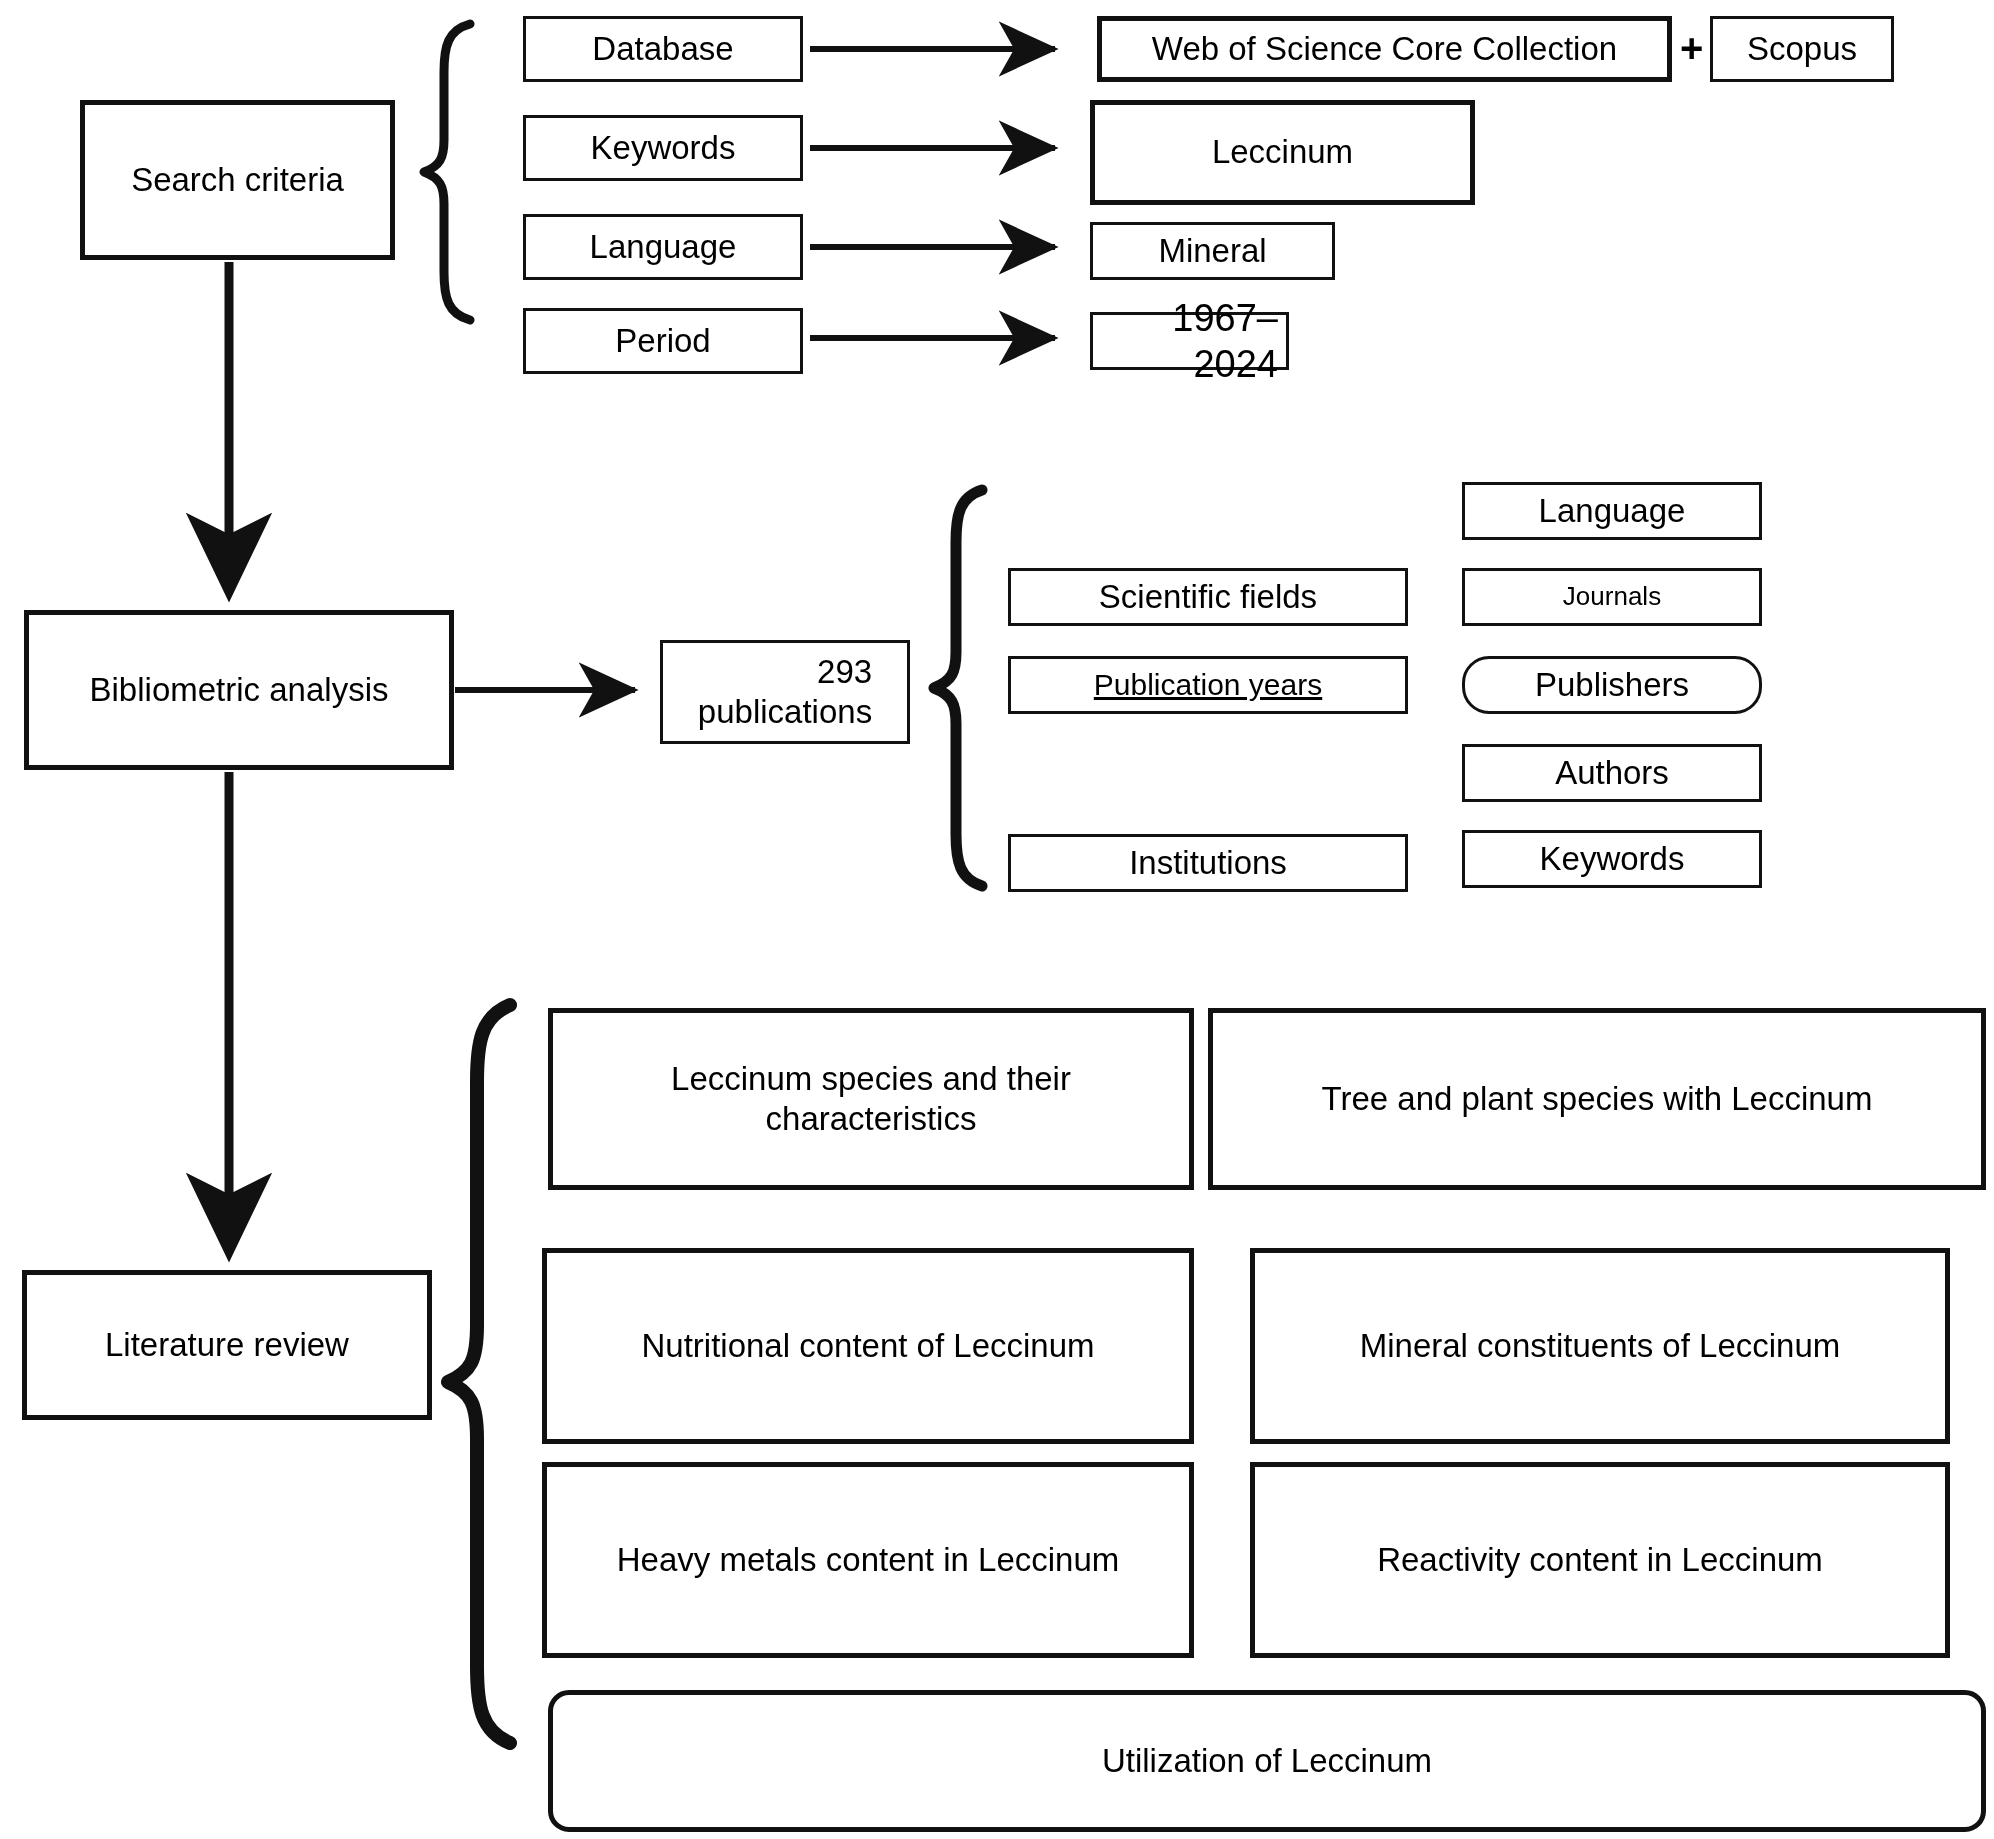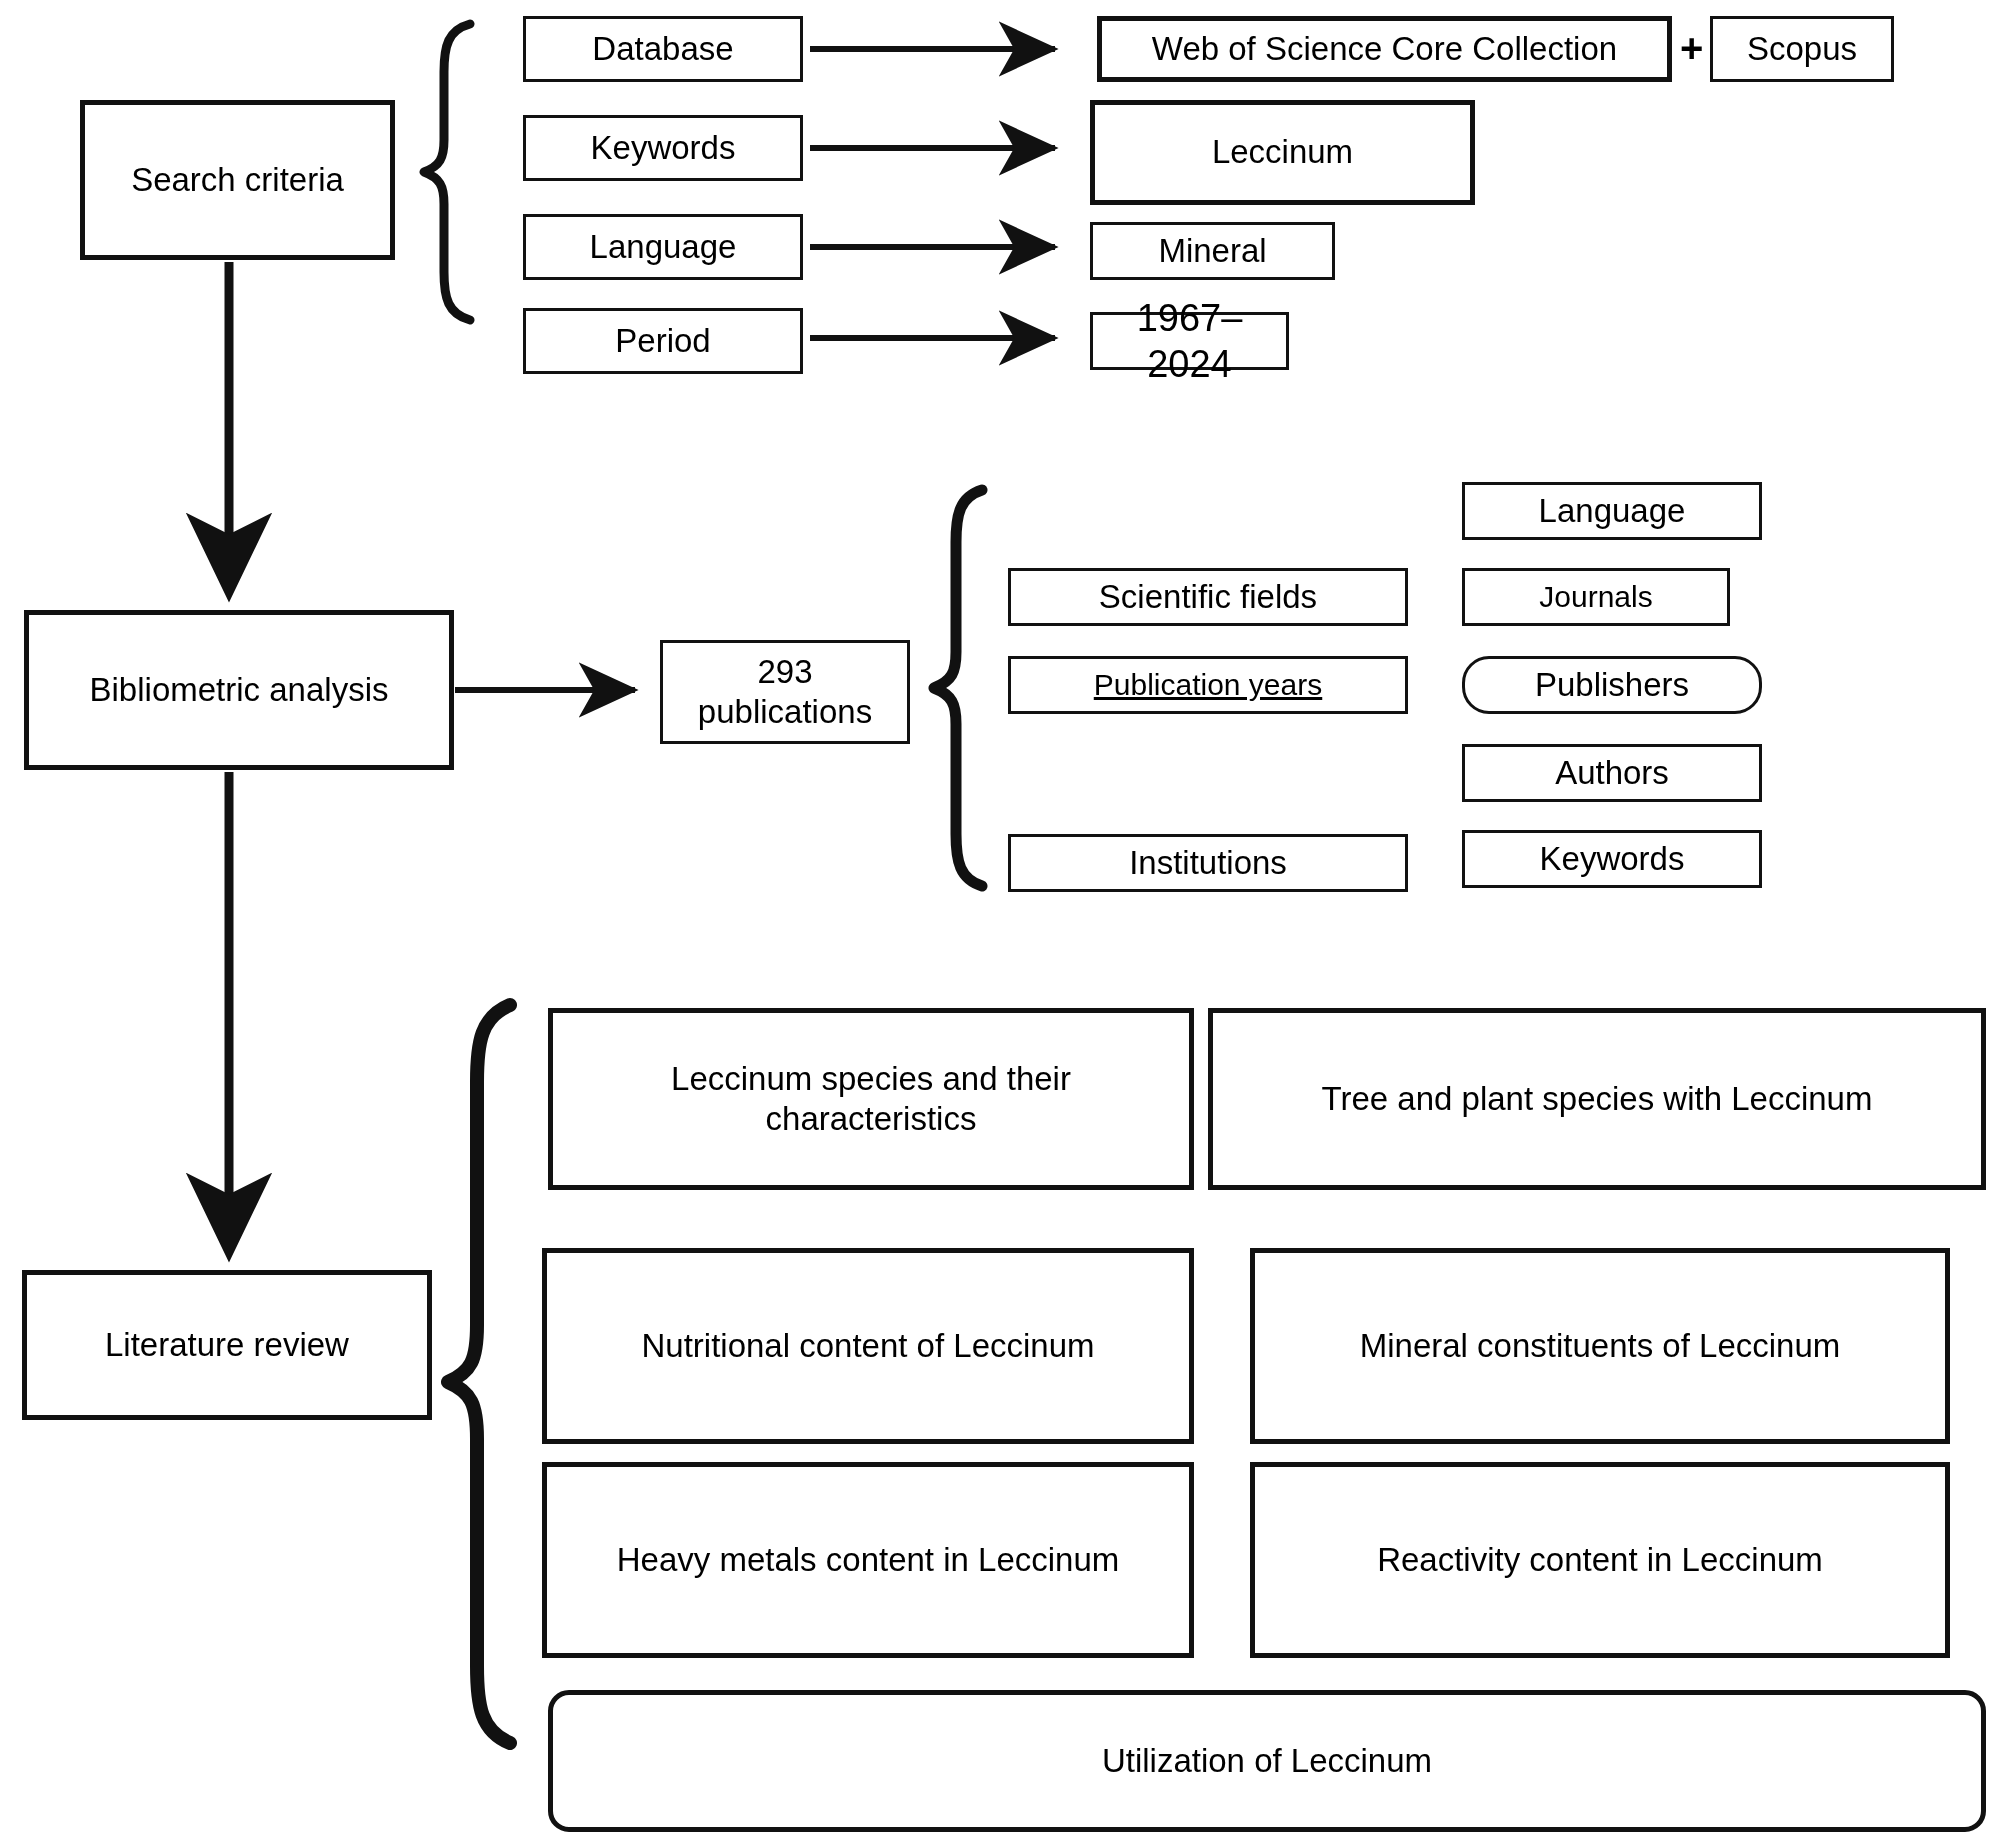--- a/index.html
+++ b/index.html
@@ -23,21 +23,21 @@
     background: #ffffff;
     border: 3px solid #111111;
     display: flex;
     align-items: center;
     justify-content: center;
     text-align: center;
     line-height: 1.22;
     padding: 2px 8px;
     color: #000000;
   }
-  .box.thin { border-width: 3px; }
+  .box.thin { border-width: 3px; text-align: right; }
   .box.heavy { border-width: 5px; }
   .plus-sign {
     position: absolute;
     font-size: 40px;
     font-weight: 600;
     line-height: 1;
     color: #000;
   }
   svg.overlay {
     position: absolute;
@@ -121,21 +121,21 @@
   <div class="box thin" style="left:660px; top:640px; width:250px; height:104px; font-size:33px;">
     <span style="white-space:pre-line;">293
 publications</span>
   </div>
 
   <div class="box thin" style="left:1008px; top:568px; width:400px; height:58px; font-size:33px;">Scientific fields</div>
   <div class="box thin" style="left:1008px; top:656px; width:400px; height:58px; font-size:30px;text-decoration:underline;">Publication years</div>
   <div class="box thin" style="left:1008px; top:834px; width:400px; height:58px; font-size:33px;">Institutions</div>
 
   <div class="box thin" style="left:1462px; top:482px; width:300px; height:58px; font-size:33px;">Language</div>
-  <div class="box thin" style="left:1462px; top:568px; width:268px; height:58px; font-size:30px;">Journals</div>
+  <div class="box thin" style="left:1462px; top:568px; width:300px; height:58px; font-size:26px;">Journals</div>
   <div class="box thin" style="left:1462px; top:656px; width:300px; height:58px; font-size:33px;border-radius:27px;">Publishers</div>
   <div class="box thin" style="left:1462px; top:744px; width:300px; height:58px; font-size:33px;">Authors</div>
   <div class="box thin" style="left:1462px; top:830px; width:300px; height:58px; font-size:33px;">Keywords</div>
 
   <div class="box heavy" style="left:22px; top:1270px; width:410px; height:150px; font-size:33px;">Literature review</div>
 
   <div class="box heavy" style="left:548px; top:1008px; width:646px; height:182px; font-size:33px; padding:0 70px;">Leccinum species and their characteristics</div>
   <div class="box heavy" style="left:1208px; top:1008px; width:778px; height:182px; font-size:33px;">Tree and plant species with Leccinum</div>
 
   <div class="box heavy" style="left:542px; top:1248px; width:652px; height:196px; font-size:33px;">Nutritional content of Leccinum</div>

